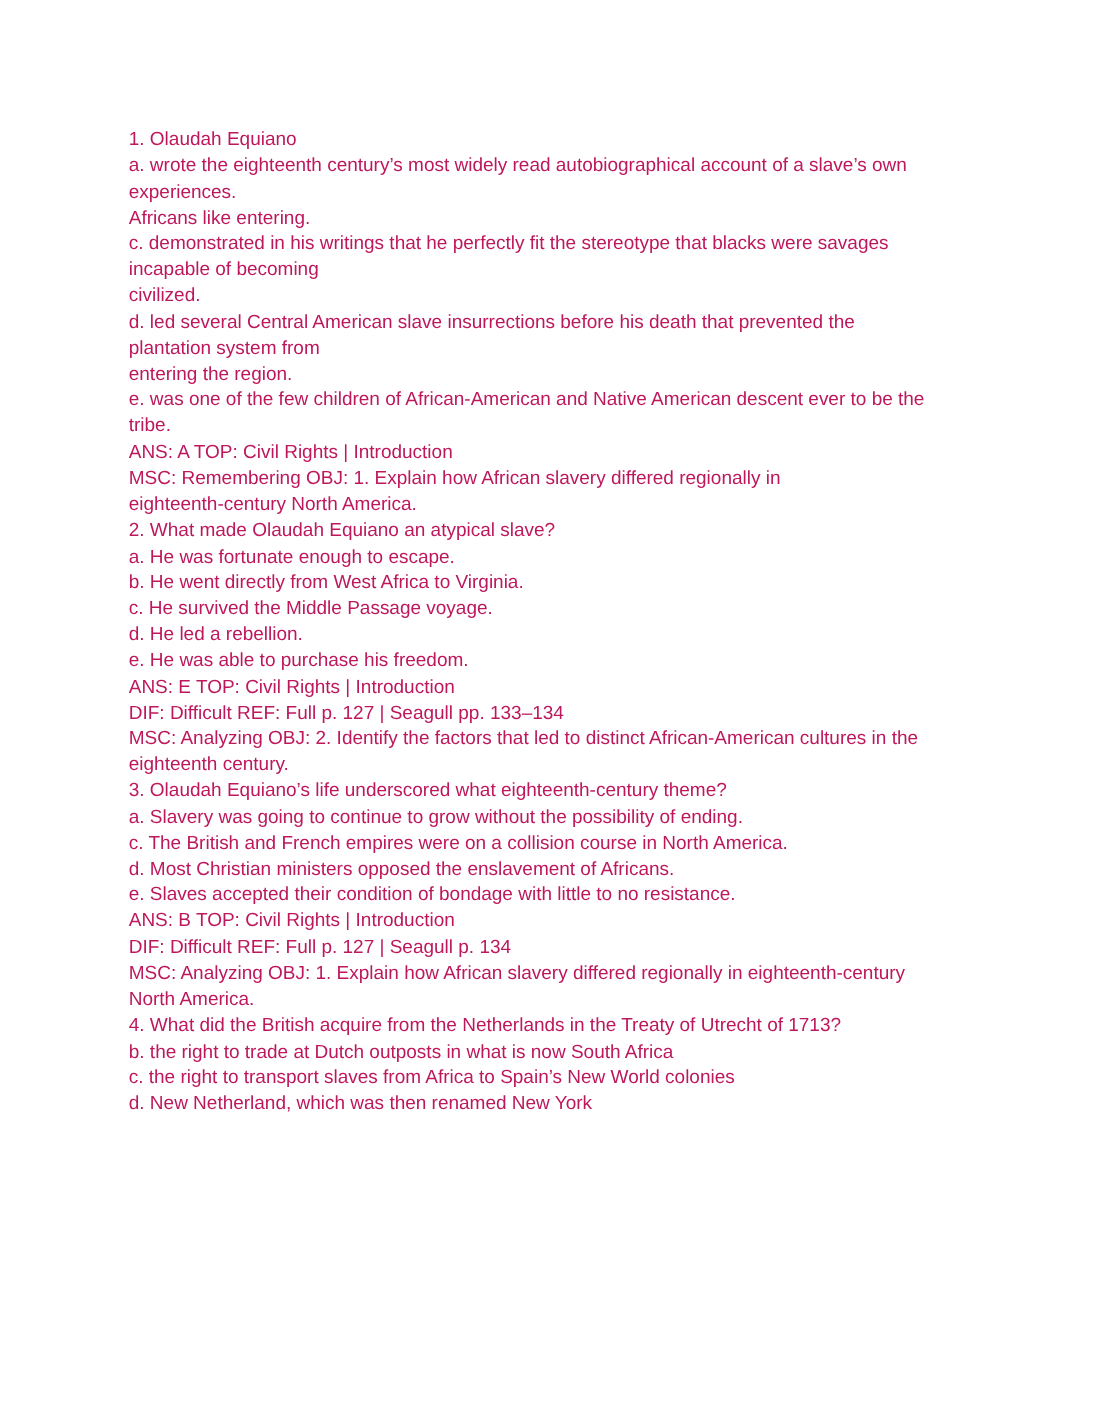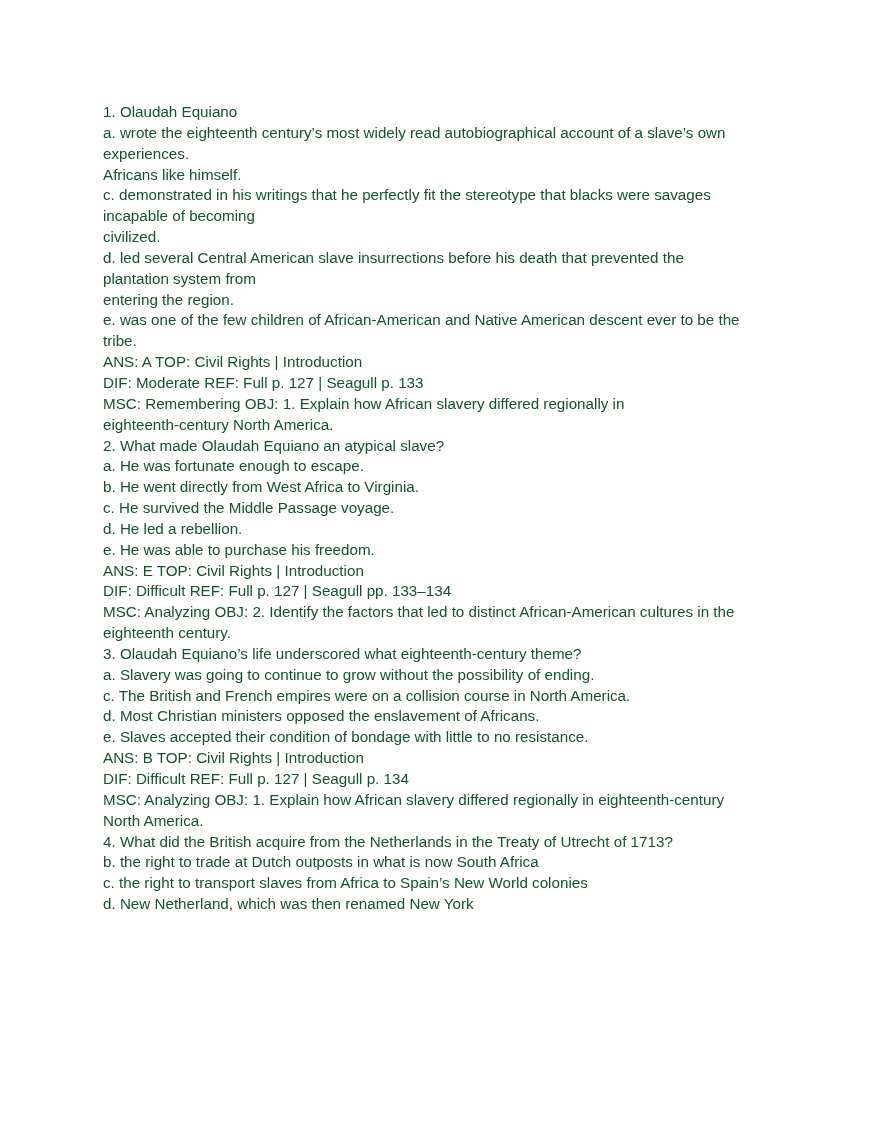--- a/index.html
+++ b/index.html
@@ -14,59 +14,58 @@
       overflow: hidden;
     }
     .page {
       position: absolute;
       left: 103px;
       top: 102px;
       width: 680px;
       font-family: "Liberation Sans", sans-serif;
       font-size: 15.2px;
       line-height: 20.85px;
-      color: #14532d;
+      color: #be185d;
     }
     .line {
       display: block;
       white-space: nowrap;
       margin: 0;
     }
   </style>
 </head>
 <body>
 
 <div class="page">
 
   <div class="question">
     <span class="line">1. Olaudah Equiano</span>
     <div>
       <span class="line">a. wrote the eighteenth century’s most widely read autobiographical account of a slave’s own</span>
       <span class="line">experiences.</span>
     </div>
     <div>
-      <span class="line">Africans like himself.</span>
+      <span class="line">Africans like entering.</span>
     </div>
     <div>
       <span class="line">c. demonstrated in his writings that he perfectly fit the stereotype that blacks were savages</span>
       <span class="line">incapable of becoming</span>
       <span class="line">civilized.</span>
     </div>
     <div>
       <span class="line">d. led several Central American slave insurrections before his death that prevented the</span>
       <span class="line">plantation system from</span>
       <span class="line">entering the region.</span>
     </div>
     <div>
       <span class="line">e. was one of the few children of African-American and Native American descent ever to be the</span>
       <span class="line">tribe.</span>
     </div>
     <div>
       <span class="line">ANS: A TOP: Civil Rights | Introduction</span>
-      <span class="line">DIF: Moderate REF: Full p. 127 | Seagull p. 133</span>
       <span class="line">MSC: Remembering OBJ: 1. Explain how African slavery differed regionally in</span>
       <span class="line">eighteenth-century North America.</span>
     </div>
   </div>
 
   <div class="question">
     <span class="line">2. What made Olaudah Equiano an atypical slave?</span>
     <span class="line">a. He was fortunate enough to escape.</span>
     <span class="line">b. He went directly from West Africa to Virginia.</span>
     <span class="line">c. He survived the Middle Passage voyage.</span>

